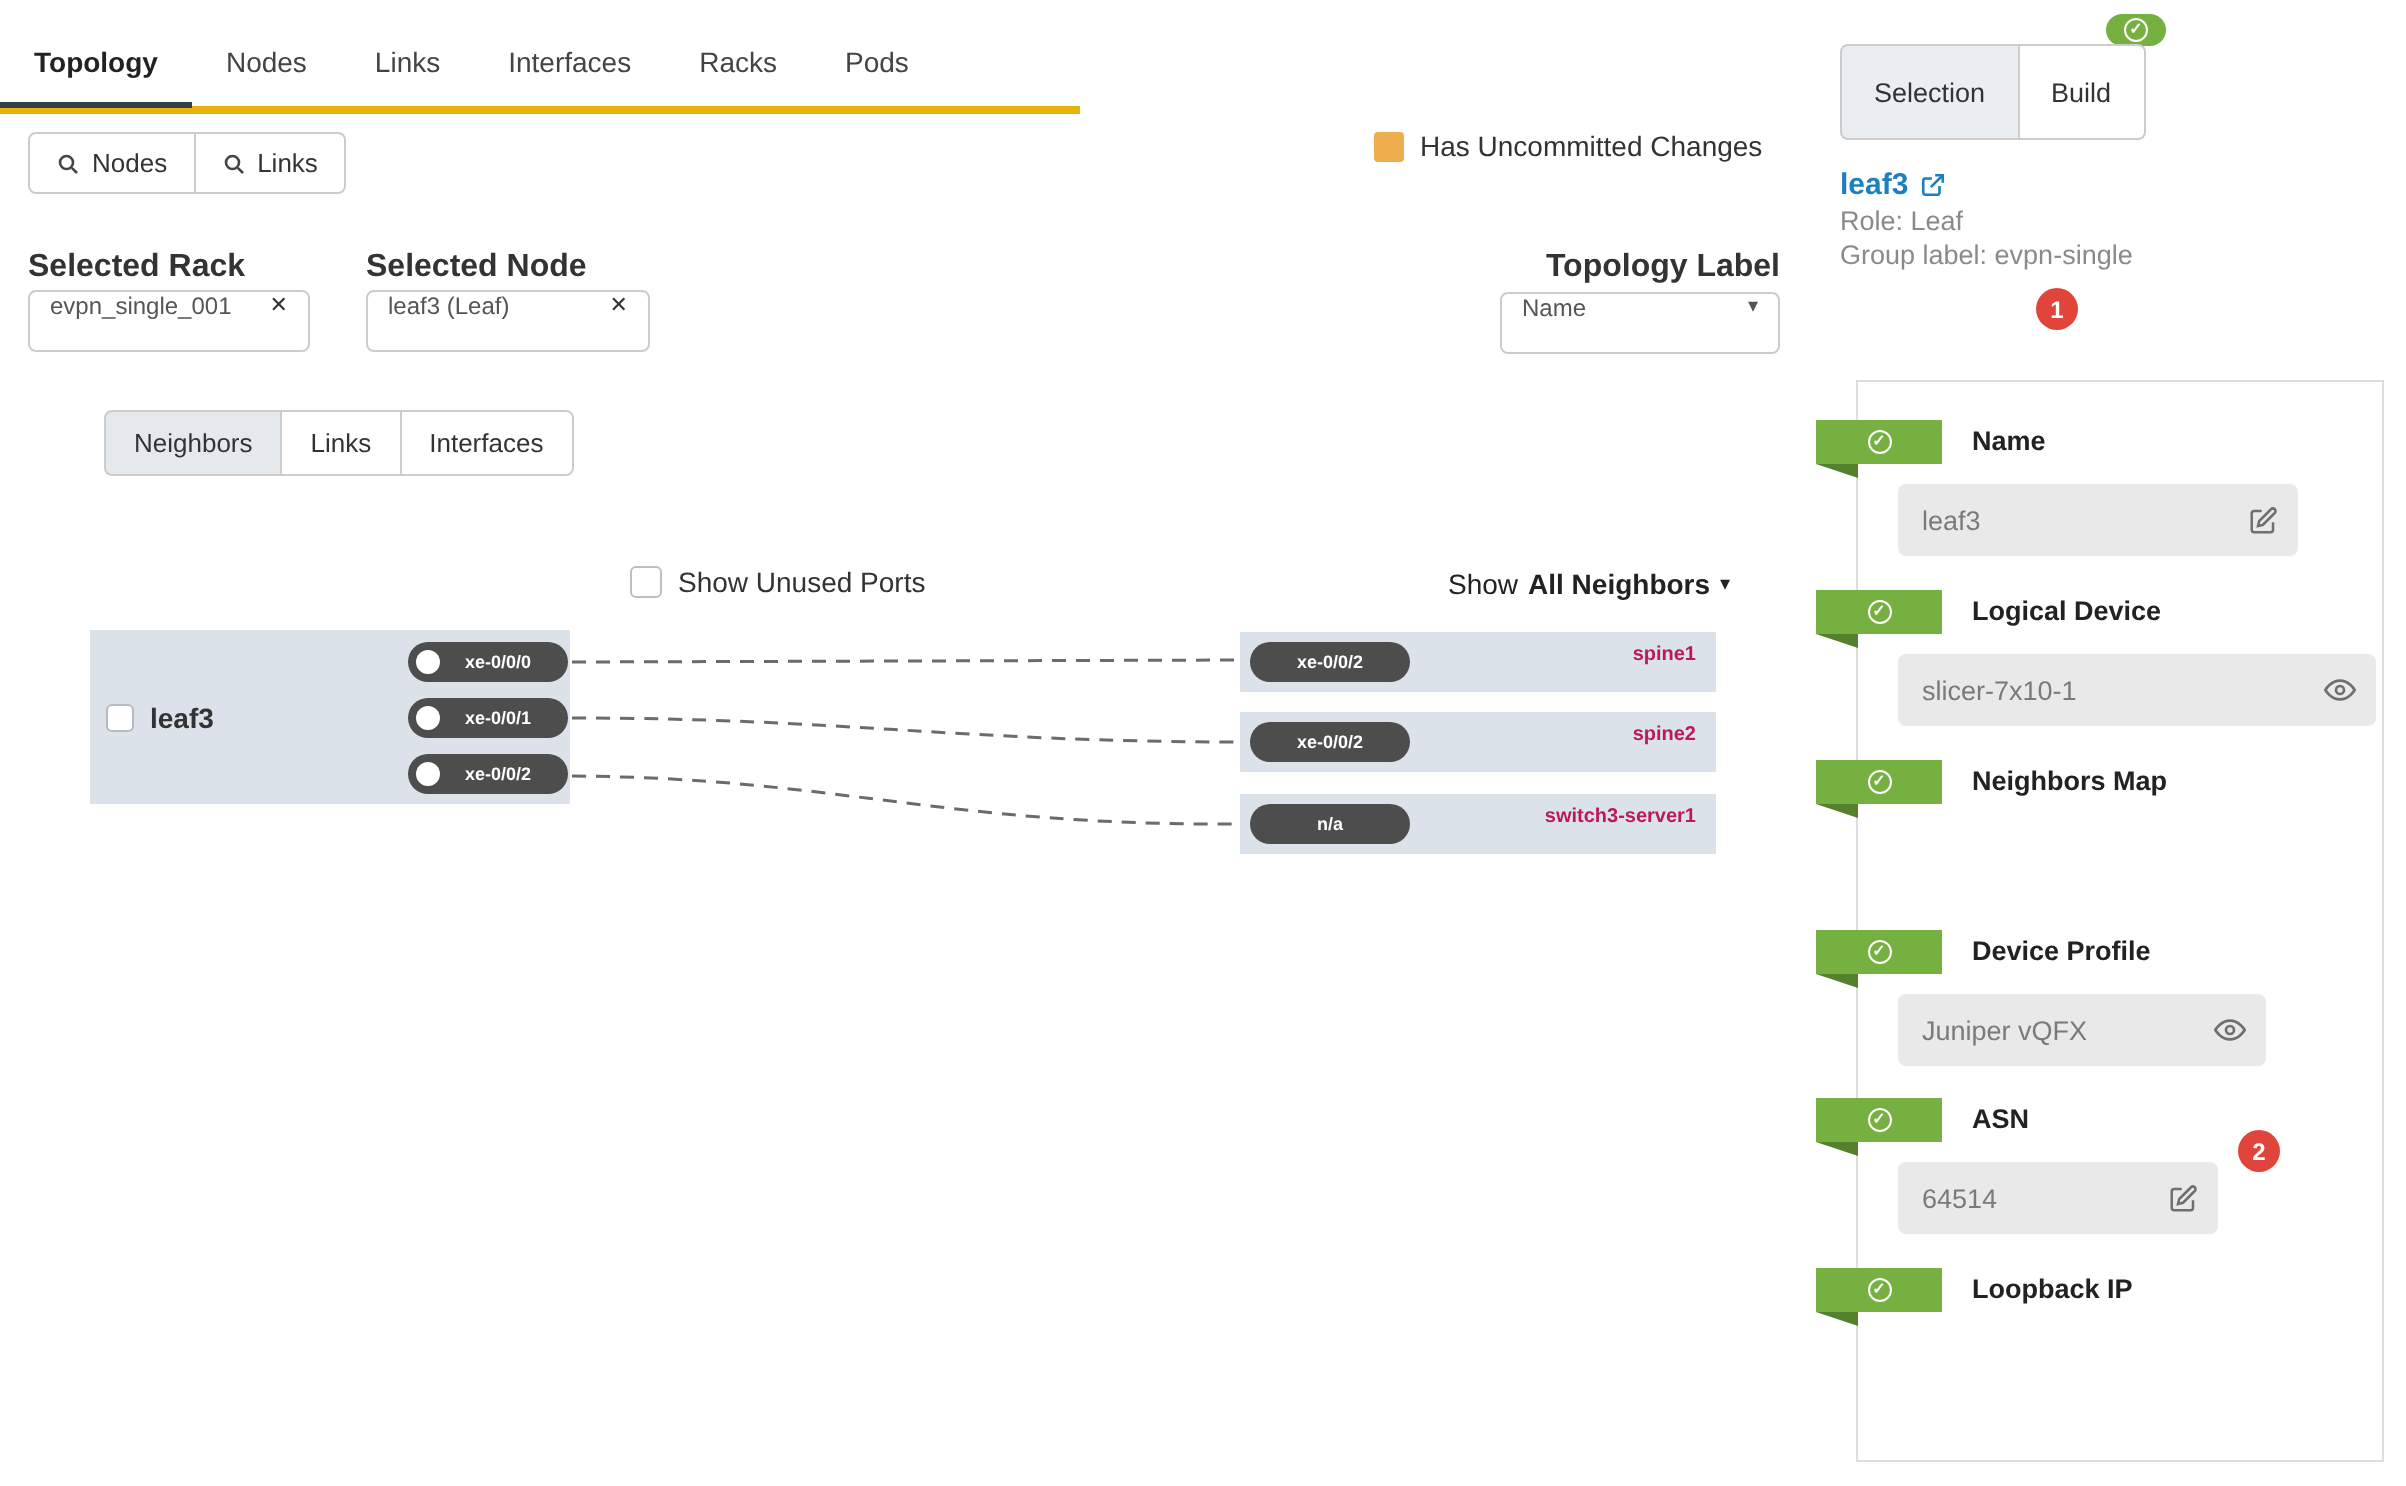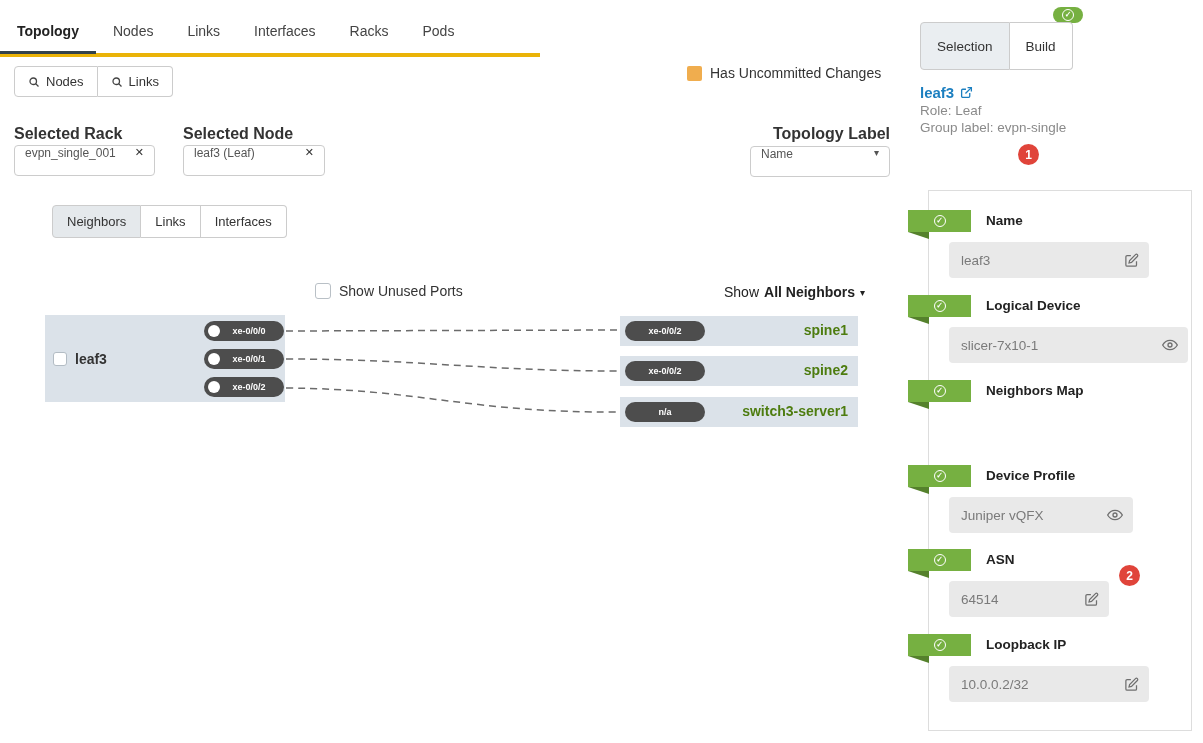--- a/index.html
+++ b/index.html
@@ -43,21 +43,21 @@
 
   
   .node-box { position:absolute; left:45px; top:315px; width:240px; height:87px; background:#dbe2e9; }
   .node-checkbox { position:absolute; left:8px; top:37px; width:14px; height:14px; background:#fff; border:1px solid #b3bcc4; border-radius:3px; }
   .node-name { position:absolute; left:30px; top:36px; font-size:14px; font-weight:bold; color:#333; }
   .port-pill { position:absolute; right:1px; width:80px; height:20px; background:#4d4d4d; border-radius:10px; display:flex; align-items:center; color:#fff; }
   .pcheck { width:12px; height:12px; border-radius:50%; background:#fff; margin-left:4px; flex:0 0 auto; }
   .plabel { flex:1; text-align:center; font-size:9px; font-weight:bold; padding-right:6px; white-space:nowrap; }
   .neighbor-row { position:absolute; left:620px; width:238px; height:30px; background:#dbe2e9; }
   .n-pill { position:absolute; left:5px; top:5px; width:80px; height:20px; background:#4d4d4d; border-radius:10px; color:#fff; font-size:9px; font-weight:bold; display:flex; align-items:center; justify-content:center; white-space:nowrap; }
-  .n-name { position:absolute; right:10px; top:6px; font-size:14px; font-weight:bold; color:#4d7c0f; }
+  .n-name { position:absolute; right:10px; top:6px; font-size:10px; font-weight:bold; color:#be185d; }
   .links-svg { position:absolute; left:0; top:0; pointer-events:none; }
 
   
   .right-panel { position:absolute; left:920px; top:0; width:280px; height:743px; }
   .sel-tabs { position:absolute; left:0; top:22px; display:flex; }
   .seltab { height:48px; padding:0 16px; display:flex; align-items:center; font-size:13.5px; color:#333; border:1px solid #ccc; background:#fff; cursor:pointer; }
   .seltab.active { background:#eaeef1; border-radius:4px 0 0 4px; }
   .seltab.last { border-left:none; border-radius:0 4px 4px 0; }
   .top-badge { position:absolute; left:133px; top:7px; width:30px; height:16px; border-radius:8px; display:flex; align-items:center; justify-content:center; }
   .rcheck { width:12px; height:12px; border:1px solid #fff; border-radius:50%; color:#fff; font-size:8px; line-height:10px; text-align:center; font-weight:bold; }
@@ -301,29 +301,18 @@
           </span>
         </div>
       </div>
 
       <div class="field" style="top:443px;">
         <div class="ribbon" style="background:#76b041;">
           <span class="rcheck">✓</span>
         </div>
         <div class="ribbon-fold"></div>
         <div class="field-label">Loopback IP</div>
-        <div class="field-input" style="width:200px;">
-          <span class="field-value">10.0.0.2/32</span>
-          <span class="ficons">
-            <span class="iconbtn">
-              <svg width="15" height="15" viewBox="0 0 24 24" fill="none" stroke="#6f6f6f" stroke-width="2">
-                  <path d="M11 4H5a2 2 0 00-2 2v13a2 2 0 002 2h13a2 2 0 002-2v-6"></path>
-                  <path d="M18.4 2.6a2 2 0 013 3L12 15l-4 1 1-4 9.4-9.4z"></path>
-                </svg>
-            </span>
-          </span>
-        </div>
       </div>
 
     </div>
   </div>
 
 </div>
 
 </body></html>

